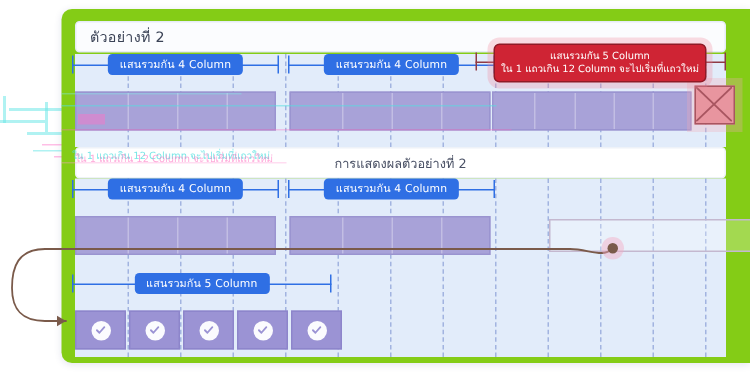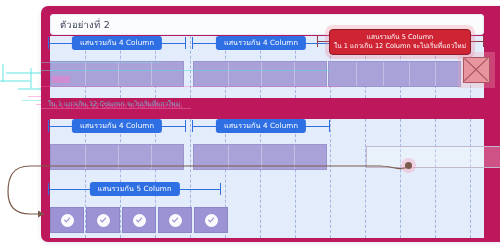--- a/index.html
+++ b/index.html
@@ -16,21 +16,21 @@
     font-family: "DejaVu Sans", "Liberation Sans", sans-serif;
   }
 
   
   .slide {
     position: absolute;
     left: 41px;
     top: 6px;
     width: 459px;
     height: 236px;
-    background: #be185d;
+    background: #84cc16;
     border-radius: 7px 0 0 7px;
     box-shadow: 0 1px 5px rgba(60,70,130,0.13);
     overflow: hidden;
   }
 
   
   .title-bar {
     position: absolute;
     left: 9px;
     top: 8px;
@@ -314,20 +314,23 @@
       <div class="cellsplit" style="left:67px;"></div>
       <div class="cellsplit" style="left:100px;"></div>
     </div>
     <div class="pblock" style="left:287px; top:55px; width:133px; height:26px;">
       <div class="cellsplit" style="left:27px;"></div>
       <div class="cellsplit" style="left:54px;"></div>
       <div class="cellsplit" style="left:80px;"></div>
       <div class="cellsplit" style="left:106px;"></div>
     </div>
 
+    <div class="mid-strip">
+      <span class="t">การแสดงผลตัวอย่างที่ 2</span>
+    </div>
 
     <div class="canvas canvas-bot">
       <div class="vline" style="left:35px;"></div>
       <div class="vline" style="left:70px;"></div>
       <div class="vline" style="left:105px;"></div>
       <div class="vline" style="left:140px;"></div>
       <div class="vline" style="left:175px;"></div>
       <div class="vline" style="left:210px;"></div>
       <div class="vline" style="left:245px;"></div>
       <div class="vline" style="left:280px;"></div>

